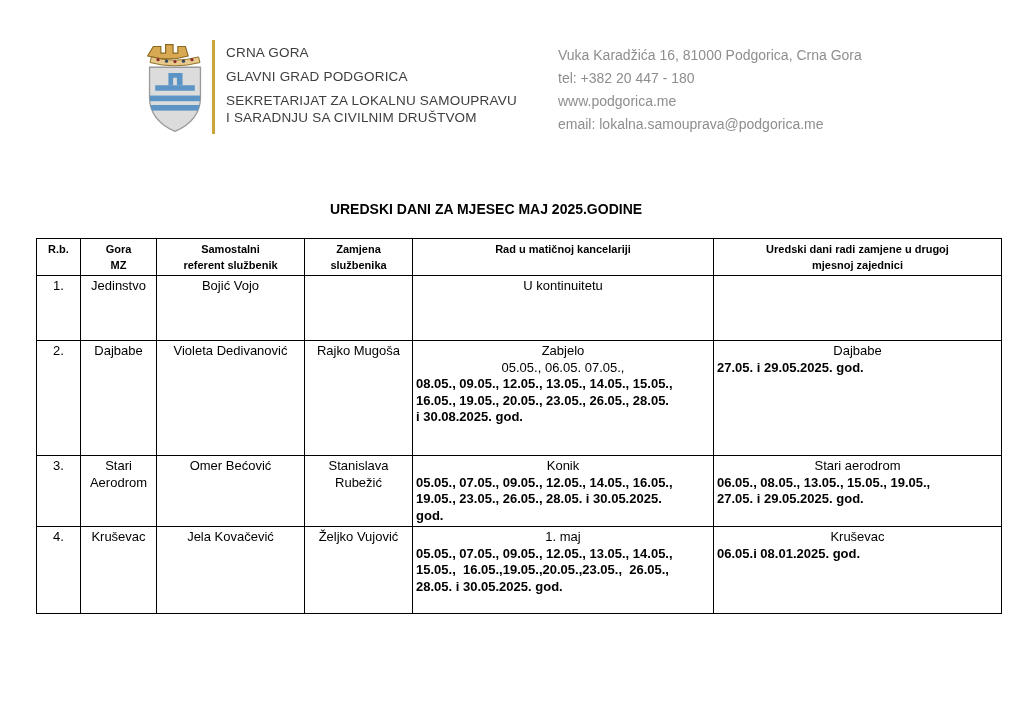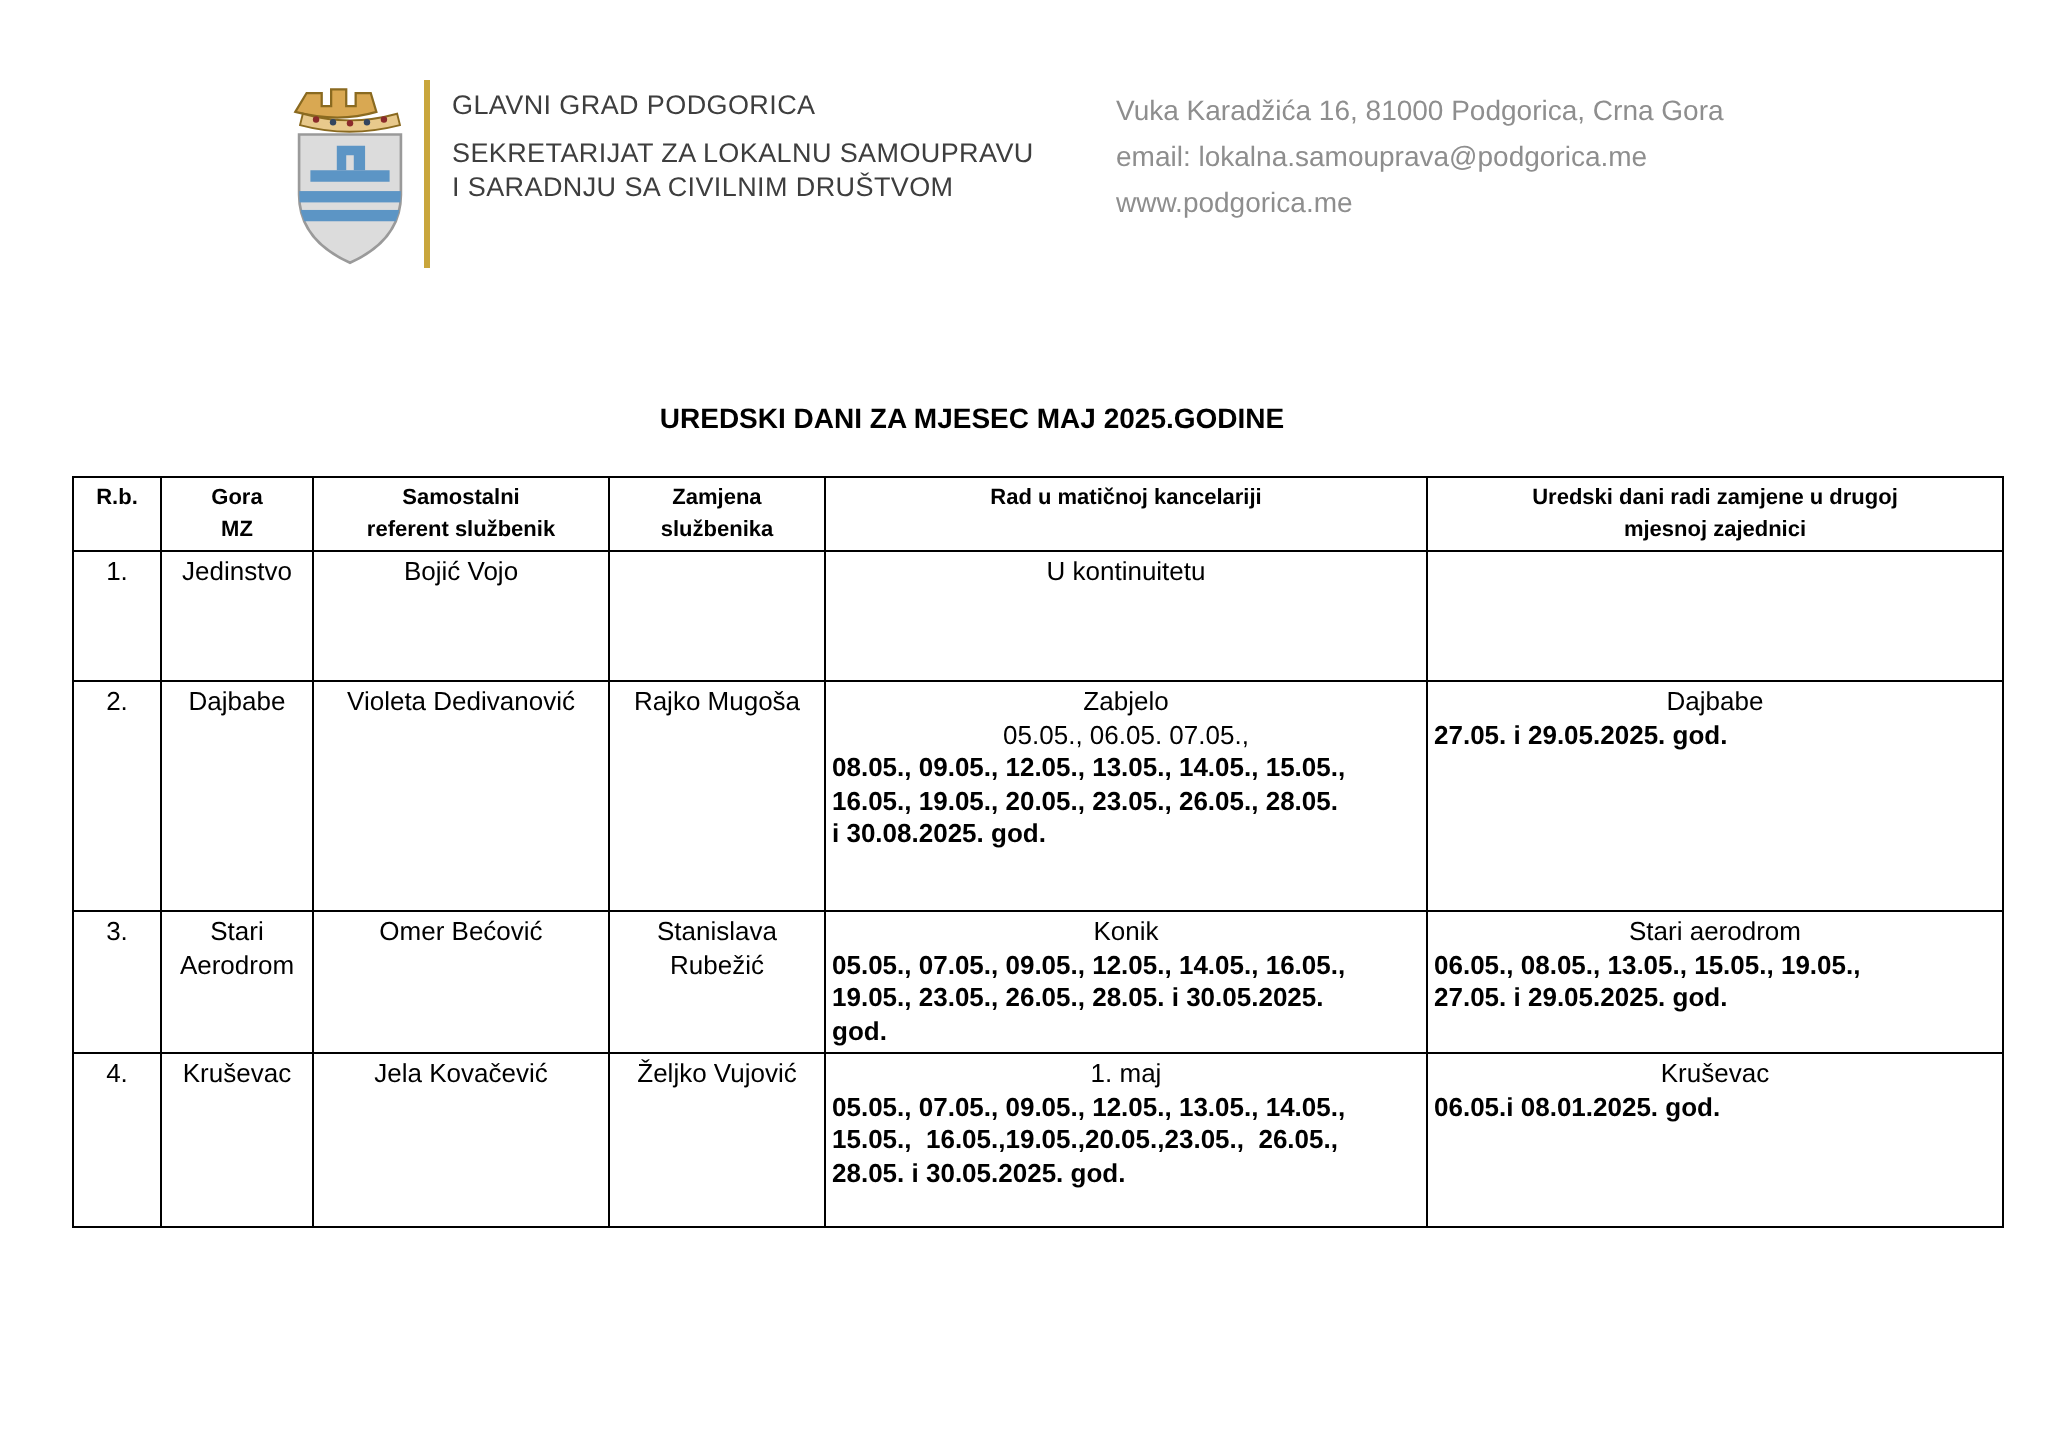--- a/index.html
+++ b/index.html
@@ -78,29 +78,31 @@
         <path d="M28,49 V36 H43 V49 H37 V41 H33 V49 Z" fill="#5c95c5"></path>
         <rect x="8" y="60" width="54" height="6" fill="#5c95c5"></rect>
         <rect x="8" y="70" width="54" height="6" fill="#5c95c5"></rect>
       </g>
     </g>
   </svg>
 
   <div class="gold-sep" style="background:#c9a63c"></div>
 
   <div class="org-block">
+    <div class="org-line1">CRNA GORA</div>
     <div class="org-line2">GLAVNI GRAD PODGORICA</div>
     <div class="org-line34">SEKRETARIJAT ZA LOKALNU SAMOUPRAVU
 I SARADNJU SA CIVILNIM DRUŠTVOM</div>
   </div>
 
   <div class="contact-block">
     <div>Vuka Karadžića 16, 81000 Podgorica, Crna Gora</div>
+    <div>tel: +382 20 447 - 180</div>
+    <div>www.podgorica.me</div>
     <div>email: lokalna.samouprava@podgorica.me</div>
-    <div>www.podgorica.me</div>
   </div>
 
   <div class="doc-title">UREDSKI DANI ZA MJESEC MAJ 2025.GODINE</div>
 
   <table class="main">
     <colgroup>
       <col style="width:44px">
         <col style="width:76px">
         <col style="width:148px">
       <col style="width:108px">

